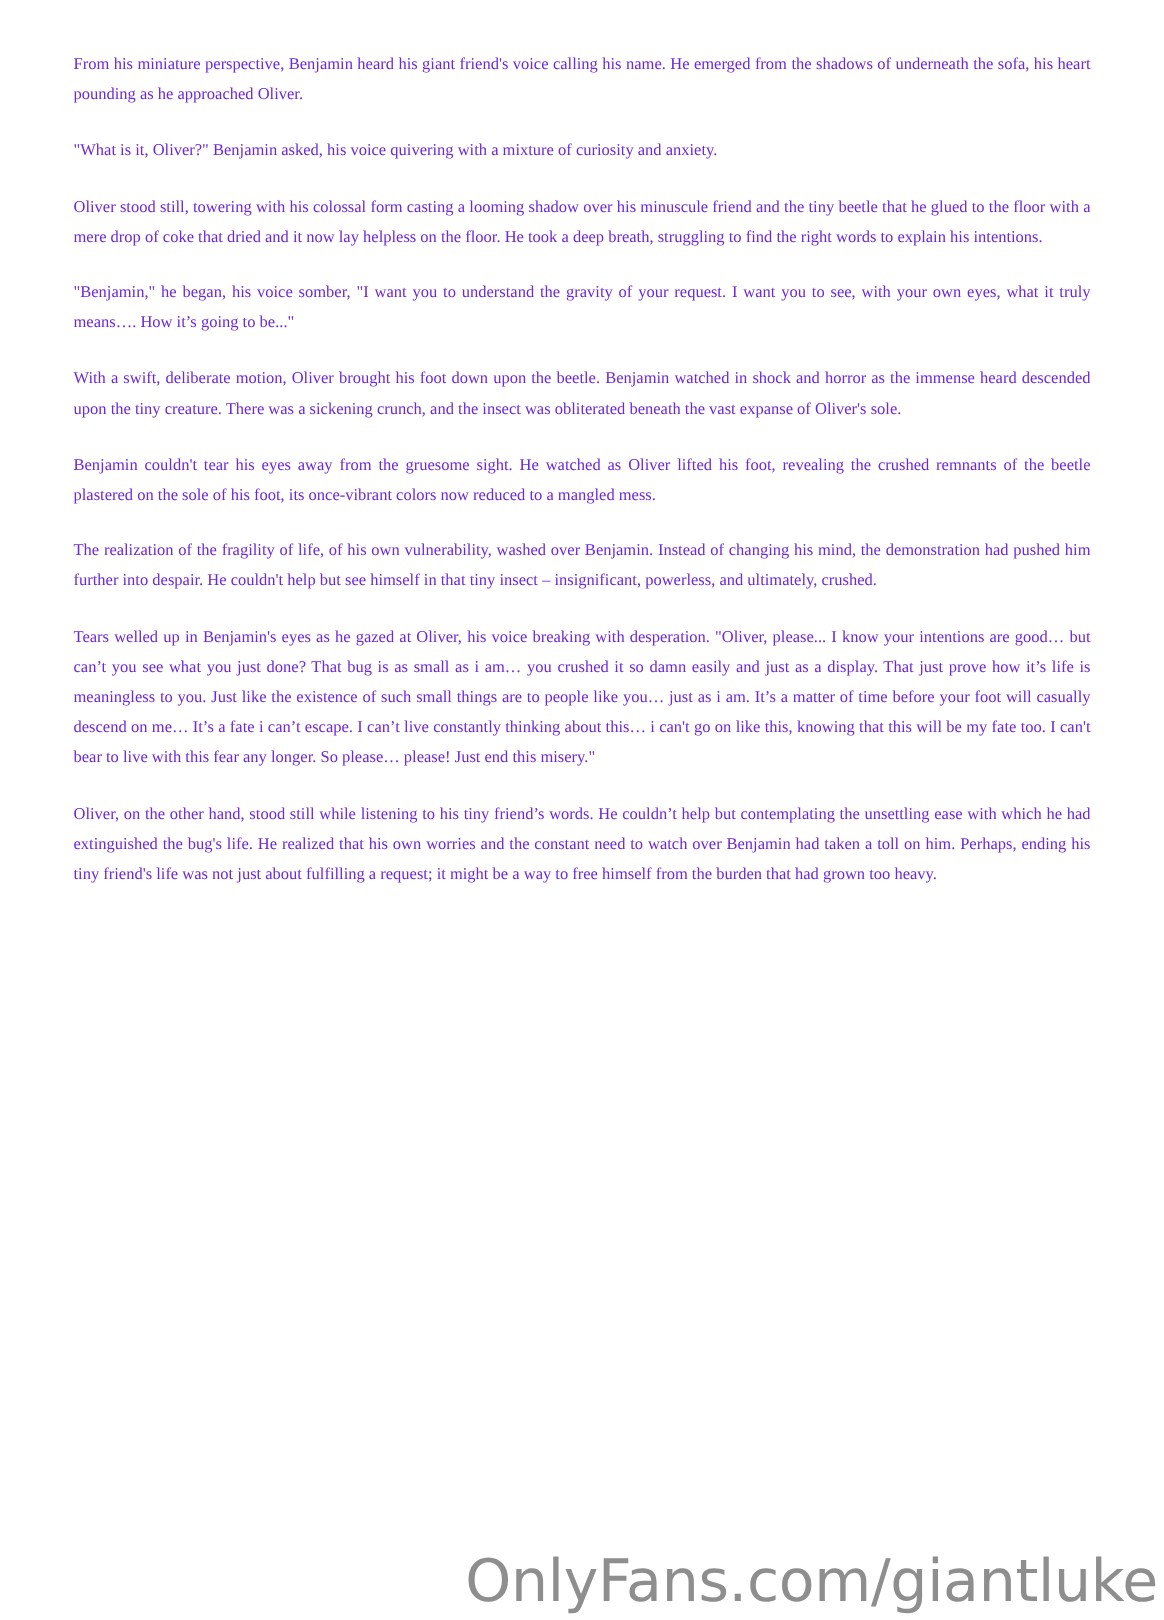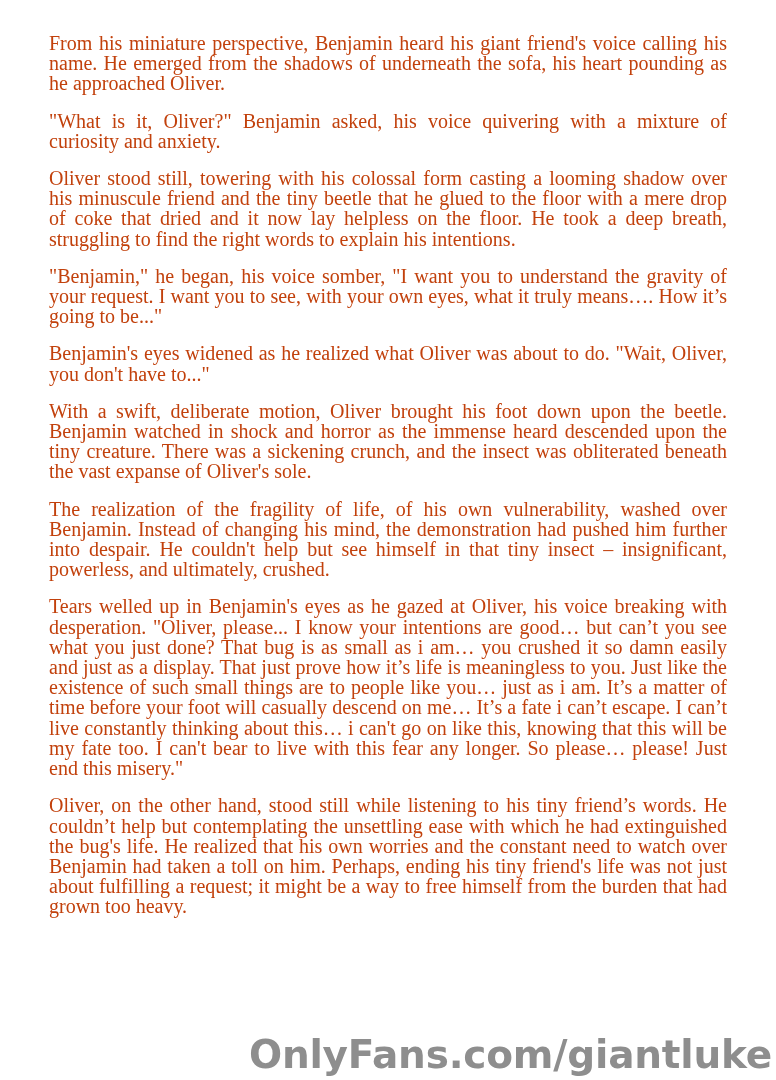--- a/index.html
+++ b/index.html
@@ -24,59 +24,59 @@
     background: #ffffff;
   }
   .text-column {
     position: absolute;
     left: 49px;
     top: 33px;
     width: 678px;
   }
   .para {
     font-family: "Liberation Serif", "DejaVu Serif", serif;
-    font-size: 20px;
+    font-size: 11px;
     line-height: 20.2px;
-    color: #c2410c;
+    color: #6d28d9;
     text-align: justify;
     text-justify: inter-word;
     margin: 0 0 17px 0;
     -webkit-font-smoothing: antialiased;
     hyphens: none;
   }
   .para:last-child {
     margin-bottom: 0;
   }
   .watermark {
     position: absolute;
     right: 4px;
     bottom: 6px;
     font-family: "DejaVu Sans", "Liberation Sans", sans-serif;
     font-size: 39px;
-    font-weight: 700;
+    font-weight: 400;
     letter-spacing: -0.2px;
     color: #8e8e8e;
     white-space: nowrap;
     line-height: 1;
     user-select: none;
   }
 </style>
 </head>
 <body>
 
 <div class="page">
 
   <div class="text-column">
 
     <p class="para">From his miniature perspective, Benjamin heard his giant friend's voice calling his name. He emerged from the shadows of underneath the sofa, his heart pounding as he approached Oliver.</p>
     <p class="para">"What is it, Oliver?" Benjamin asked, his voice quivering with a mixture of curiosity and anxiety.</p>
     <p class="para">Oliver stood still, towering with his colossal form casting a looming shadow over his minuscule friend and the tiny beetle that he glued to the floor with a mere drop of coke that dried and it now lay helpless on the floor. He took a deep breath, struggling to find the right words to explain his intentions.</p>
     <p class="para">"Benjamin," he began, his voice somber, "I want you to understand the gravity of your request. I want you to see, with your own eyes, what it truly means…. How it’s going to be..."</p>
-    <p class="para">Benjamin's eyes widened as he realized what Oliver was about to do. "Wait, Oliver, you don't have to..."</p>
     <p class="para">With a swift, deliberate motion, Oliver brought his foot down upon the beetle. Benjamin watched in shock and horror as the immense heard descended upon the tiny creature. There was a sickening crunch, and the insect was obliterated beneath the vast expanse of Oliver's sole.</p>
+    <p class="para">Benjamin couldn't tear his eyes away from the gruesome sight. He watched as Oliver lifted his foot, revealing the crushed remnants of the beetle plastered on the sole of his foot, its once-vibrant colors now reduced to a mangled mess.</p>
     <p class="para">The realization of the fragility of life, of his own vulnerability, washed over Benjamin. Instead of changing his mind, the demonstration had pushed him further into despair. He couldn't help but see himself in that tiny insect – insignificant, powerless, and ultimately, crushed.</p>
     <p class="para">Tears welled up in Benjamin's eyes as he gazed at Oliver, his voice breaking with desperation. "Oliver, please... I know your intentions are good… but can’t you see what you just done? That bug is as small as i am… you crushed it so damn easily and just as a display. That just prove how it’s life is meaningless to you. Just like the existence of such small things are to people like you… just as i am. It’s a matter of time before your foot will casually descend on me… It’s a fate i can’t escape. I can’t live constantly thinking about this… i can't go on like this, knowing that this will be my fate too. I can't bear to live with this fear any longer. So please… please! Just end this misery."</p>
     <p class="para">Oliver, on the other hand, stood still while listening to his tiny friend’s words. He couldn’t help but contemplating the unsettling ease with which he had extinguished the bug's life. He realized that his own worries and the constant need to watch over Benjamin had taken a toll on him. Perhaps, ending his tiny friend's life was not just about fulfilling a request; it might be a way to free himself from the burden that had grown too heavy.</p>
 
   </div>
 
   <div class="watermark">OnlyFans.com/giantluke</div>
 
 </div>
 

